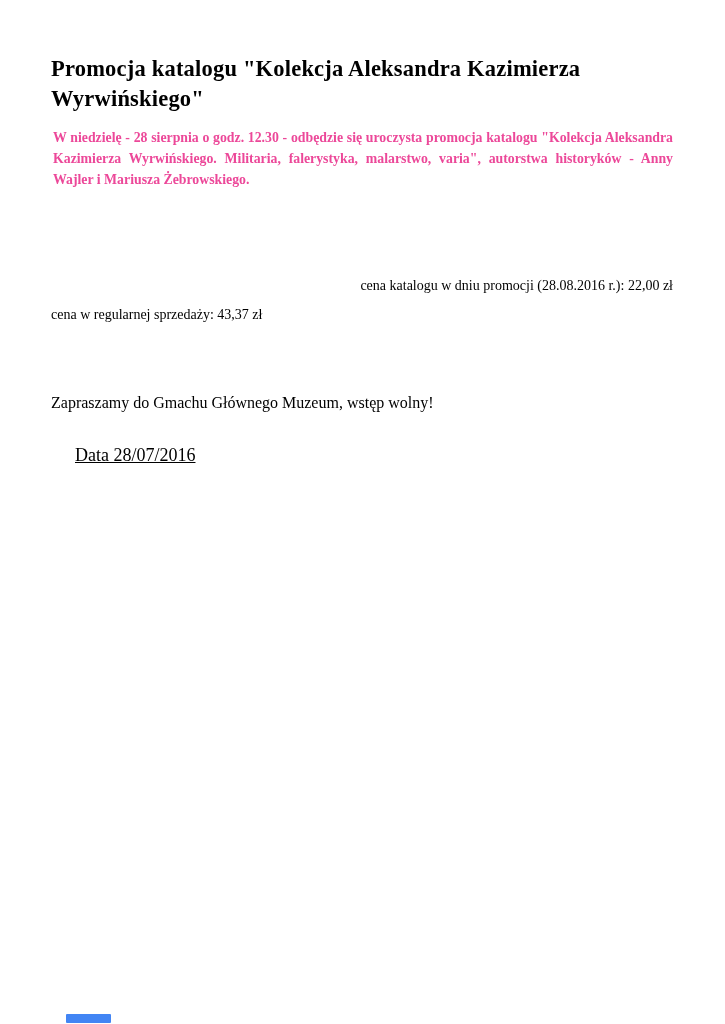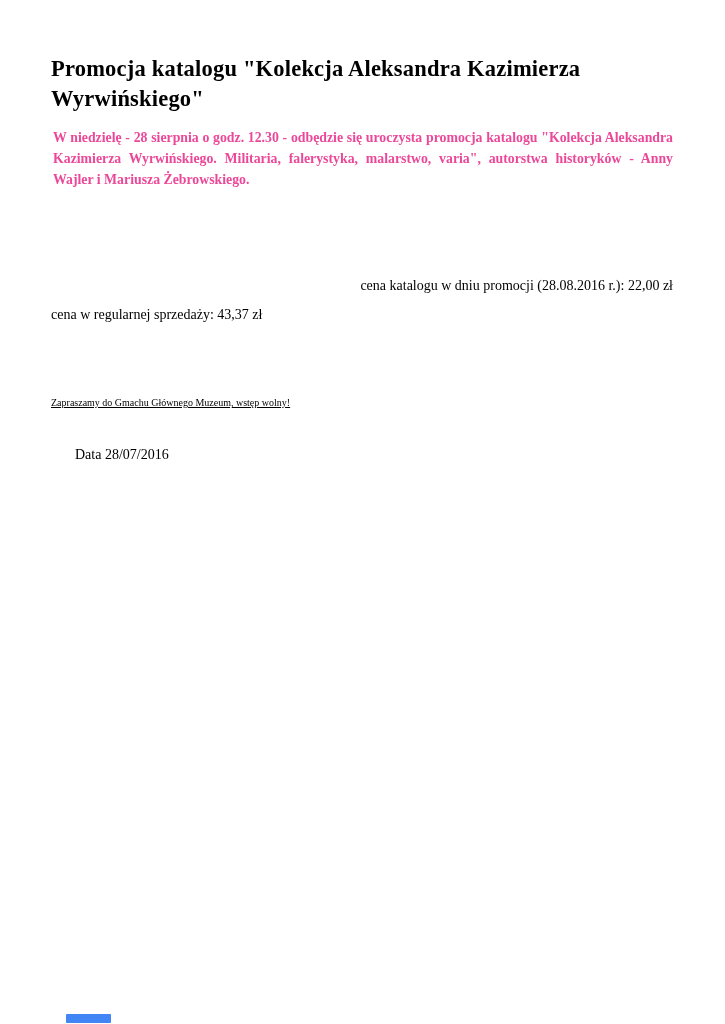--- a/index.html
+++ b/index.html
@@ -51,29 +51,29 @@
     line-height: 18px;
     text-align: right;
   }
   .price-regular {
     margin: 11px 0 0 0;
     font-size: 14px;
     line-height: 18px;
   }
   .invitation {
     margin: 70px 0 0 0;
-    font-size: 10px;
+    font-size: 16px;
     line-height: 18px;
-    text-decoration: underline;
   }
   .date-line {
     margin: 34px 0 0 0;
     padding-left: 24px;
-    font-size: 14px;
+    font-size: 18px;
     line-height: 18px;
+    text-decoration: underline;
   }
   .loading-bar {
     position: absolute;
     left: 66px;
     top: 1014px;
     width: 45px;
     height: 9px;
     border-radius: 1px;
   }
 </style>

